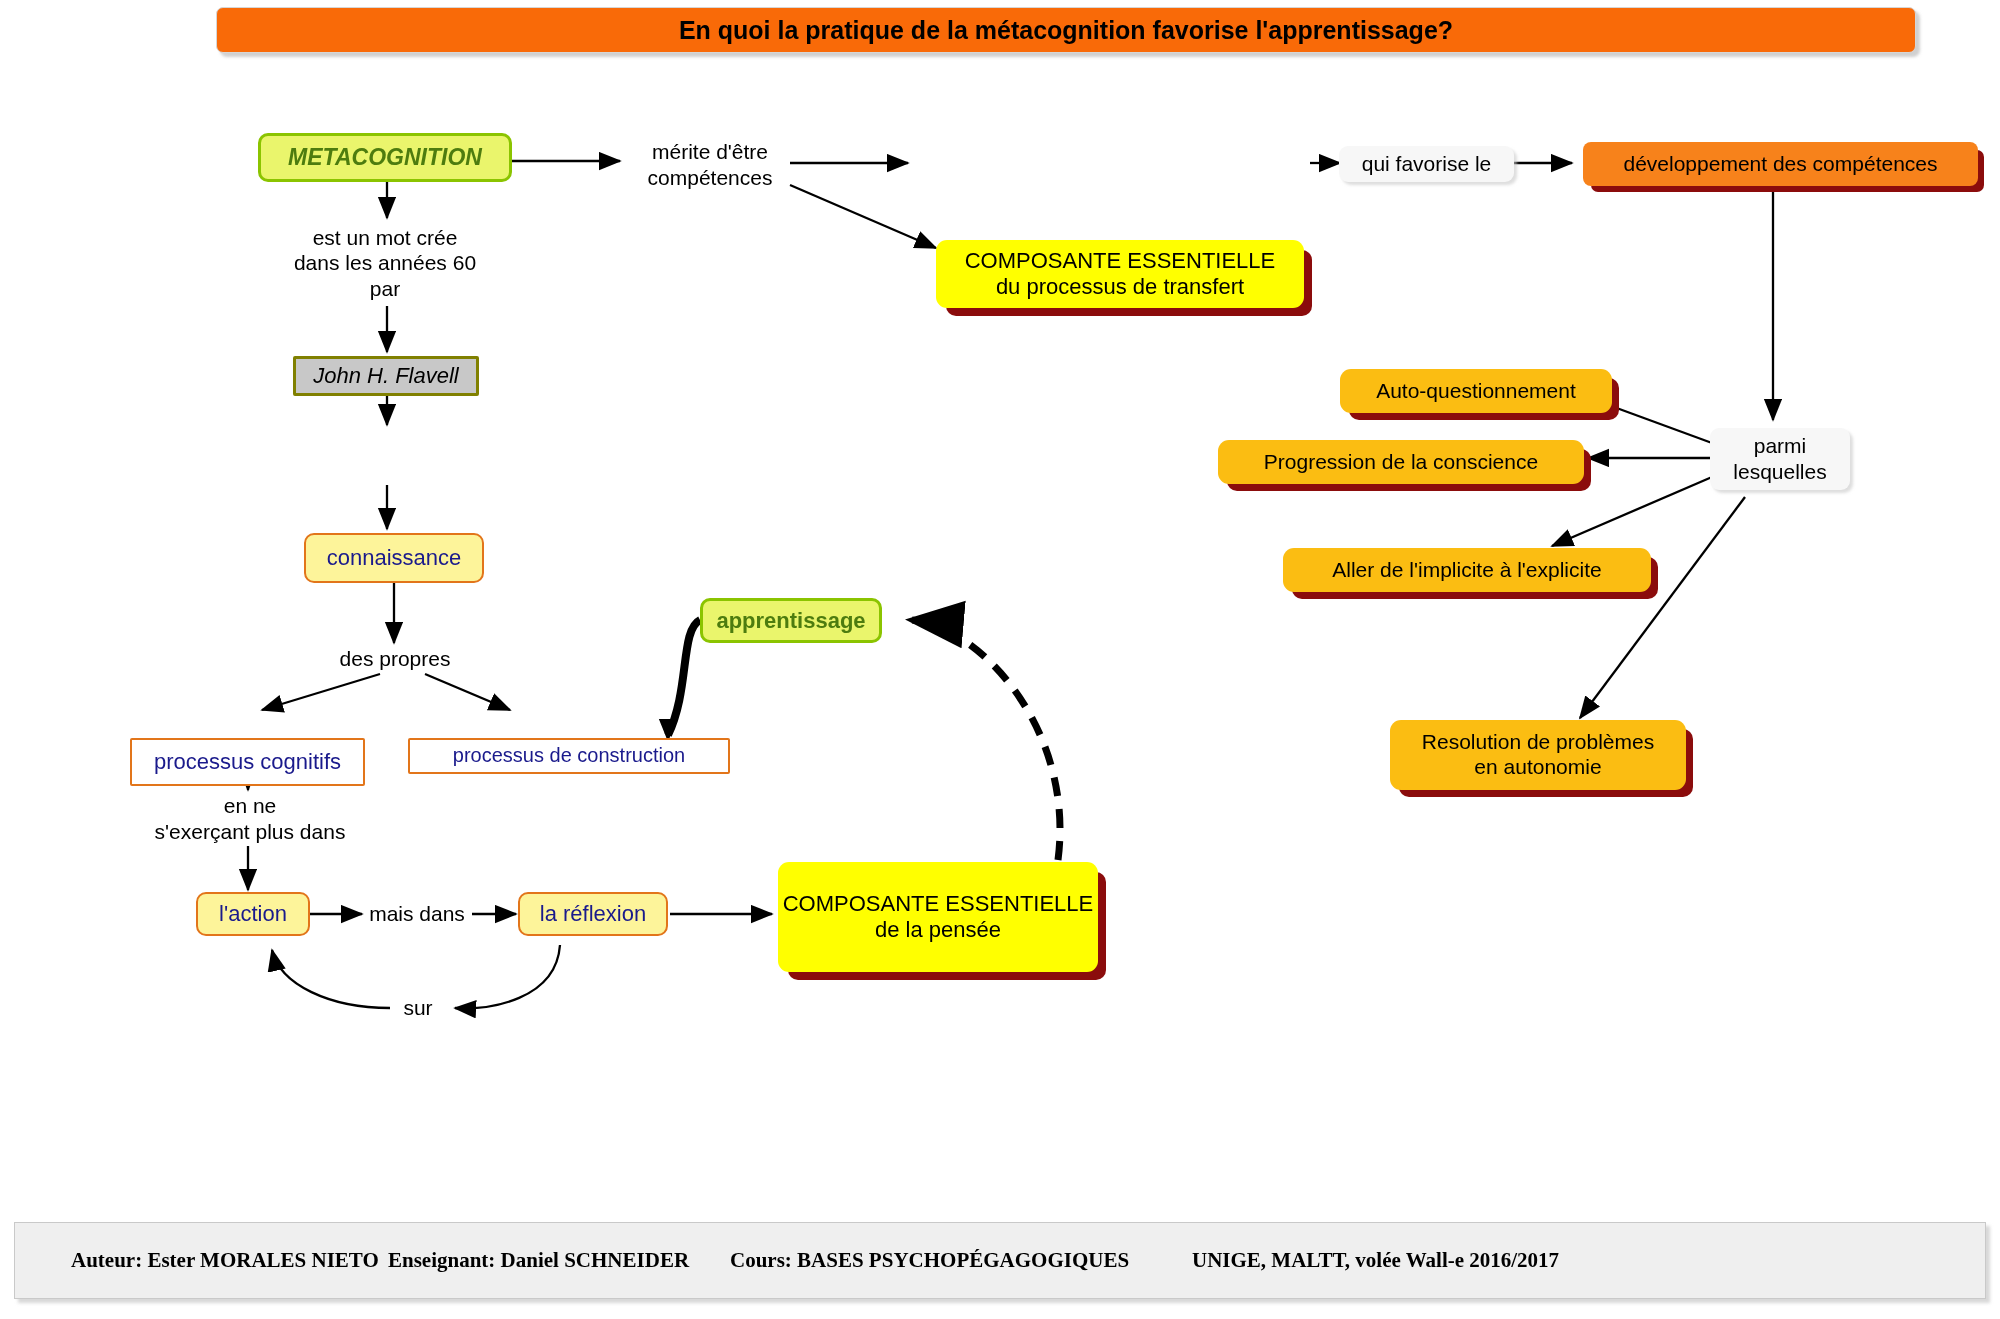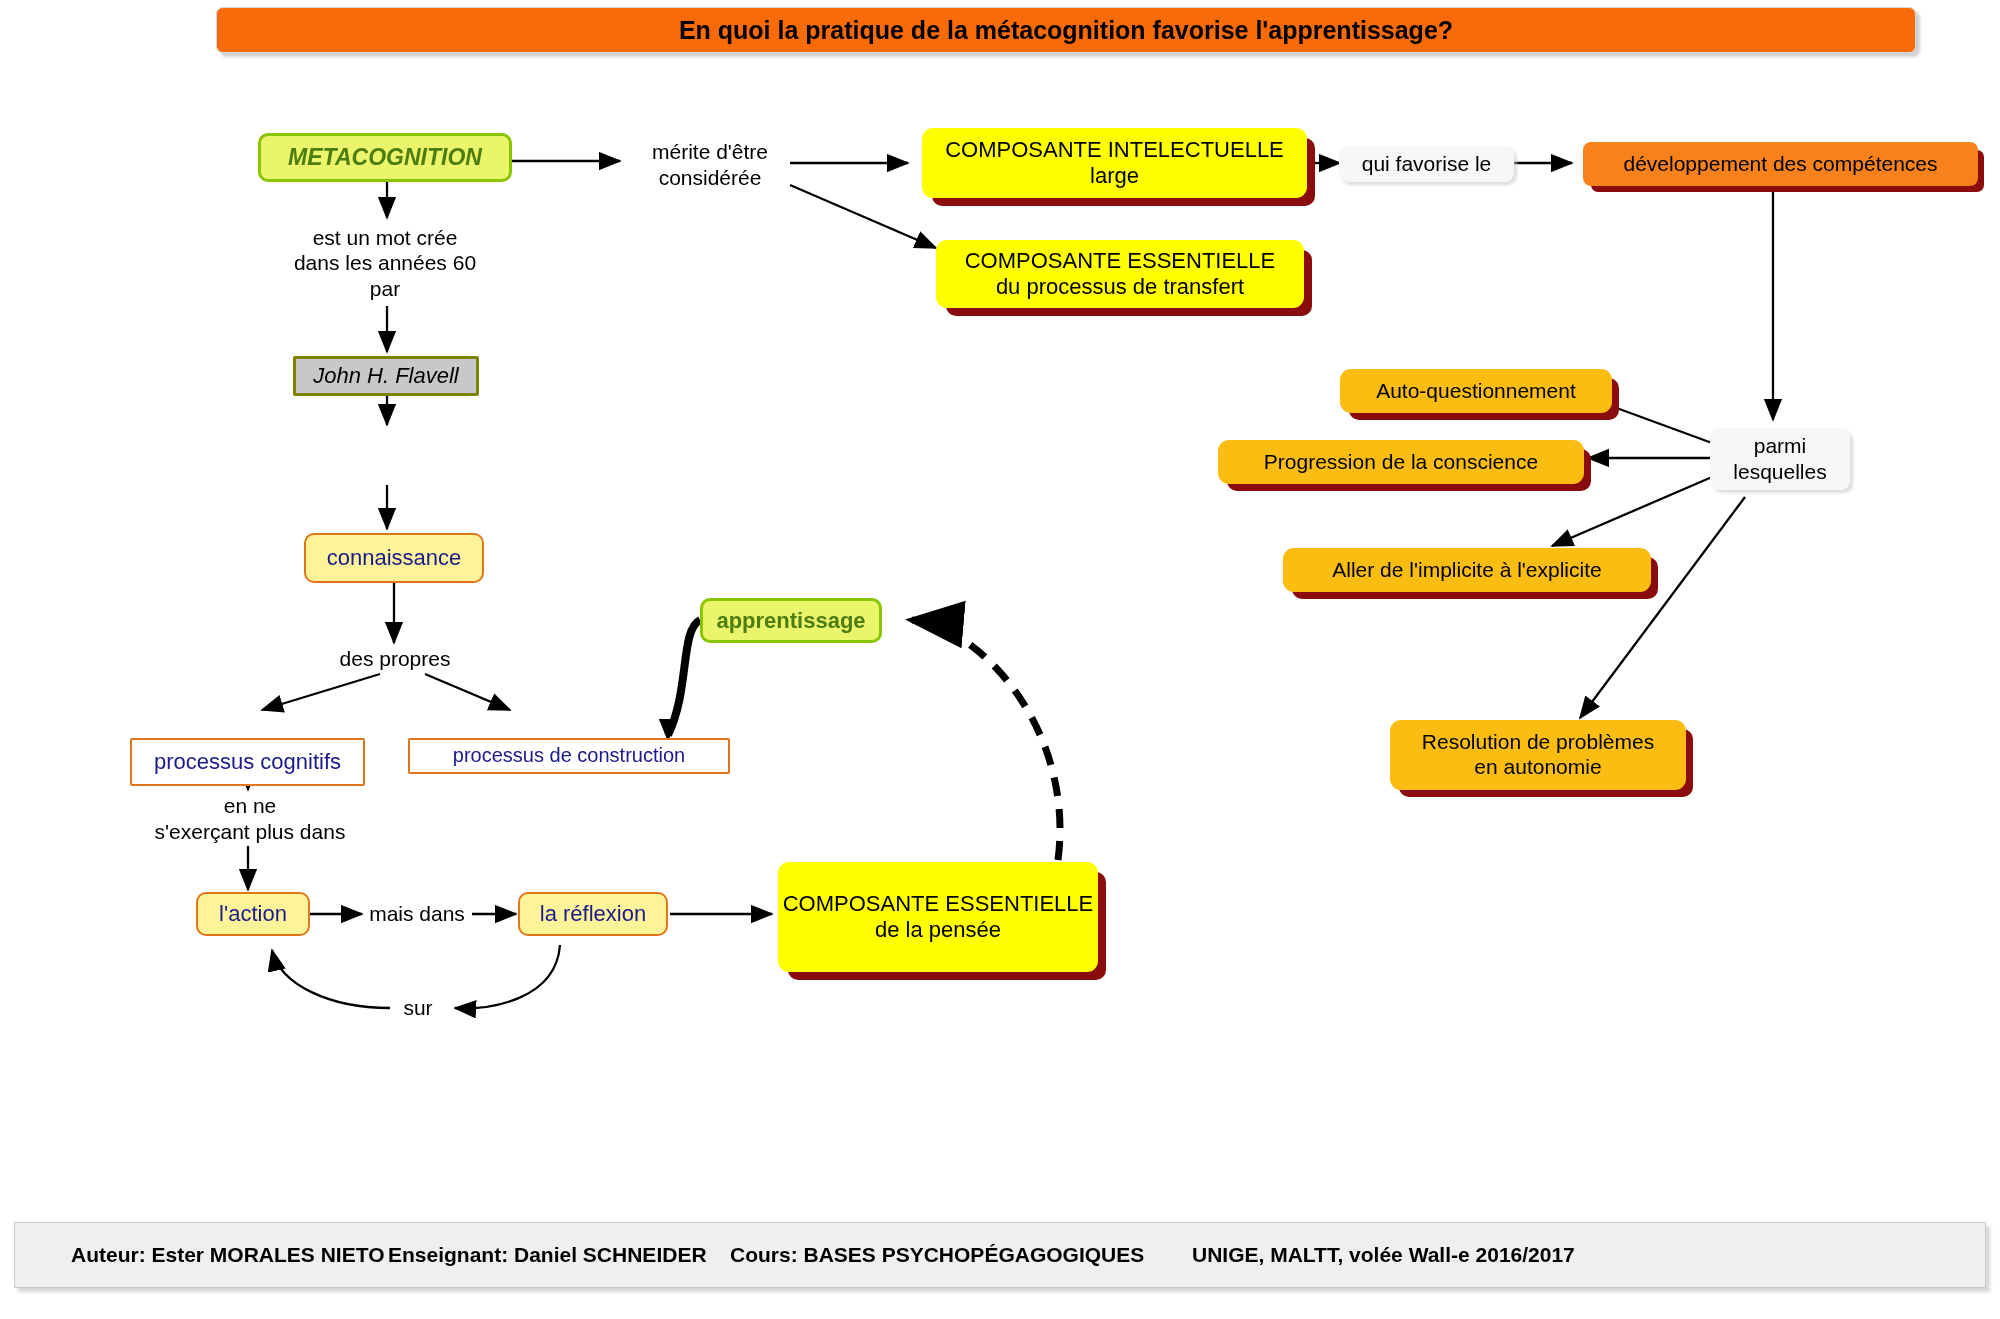--- a/index.html
+++ b/index.html
@@ -139,27 +139,28 @@
     border-radius: 9px;
     box-shadow: 3px 3px 3px rgba(200,200,200,0.6);
   }
 
   
   .footer {
     position: absolute;
     left: 14px;
     top: 1222px;
     width: 1972px;
-    height: 66px;
+    height: 77px;
     background: #EFEFEF;
     border: 1px solid #c9c9c9;
     box-shadow: 4px 4px 3px rgba(180,180,180,0.5);
     box-sizing: border-box;
     display: flex;
     align-items: center;
+    font-family: Liberation Serif, serif;
   }
   .footer-cell {
     font-size: 21px;
     font-weight: bold;
     color: #000;
     white-space: nowrap;
     position: absolute;
   }
   .f1 { left: 56px; }
   .f2 { left: 373px; }
@@ -304,27 +305,23 @@
     <span>apprentissage</span>
   </div>
 
   <div class="node n-yellow" style="left:778px; top:862px; width:320px; height:110px; font-size:22px; flex-direction:column;">
     <span>COMPOSANTE ESSENTIELLE</span>
     <span>de la pensée</span>
   </div>
 
   <div class="edge-label" style="left:630px; top:136px; width:160px; height:58px;">
     <span>mérite d'être
-considérée</span>
-  </div>
-
-  <div class="node n-yellow" style="left:922px; top:128px; width:385px; height:70px; font-size:22px; flex-direction:column;">
-    <span>COMPOSANTE INTELECTUELLE</span>
-    <span>large</span>
-  </div>
+compétences</span>
+  </div>
+
 
   <div class="node n-yellow" style="left:936px; top:240px; width:368px; height:68px; font-size:22px; flex-direction:column;">
     <span>COMPOSANTE ESSENTIELLE</span>
     <span>du processus de transfert</span>
   </div>
 
   <div class="edge-label boxed" style="left:1339px; top:146px; width:175px; height:36px;">
     <span>qui favorise le</span>
   </div>
 

